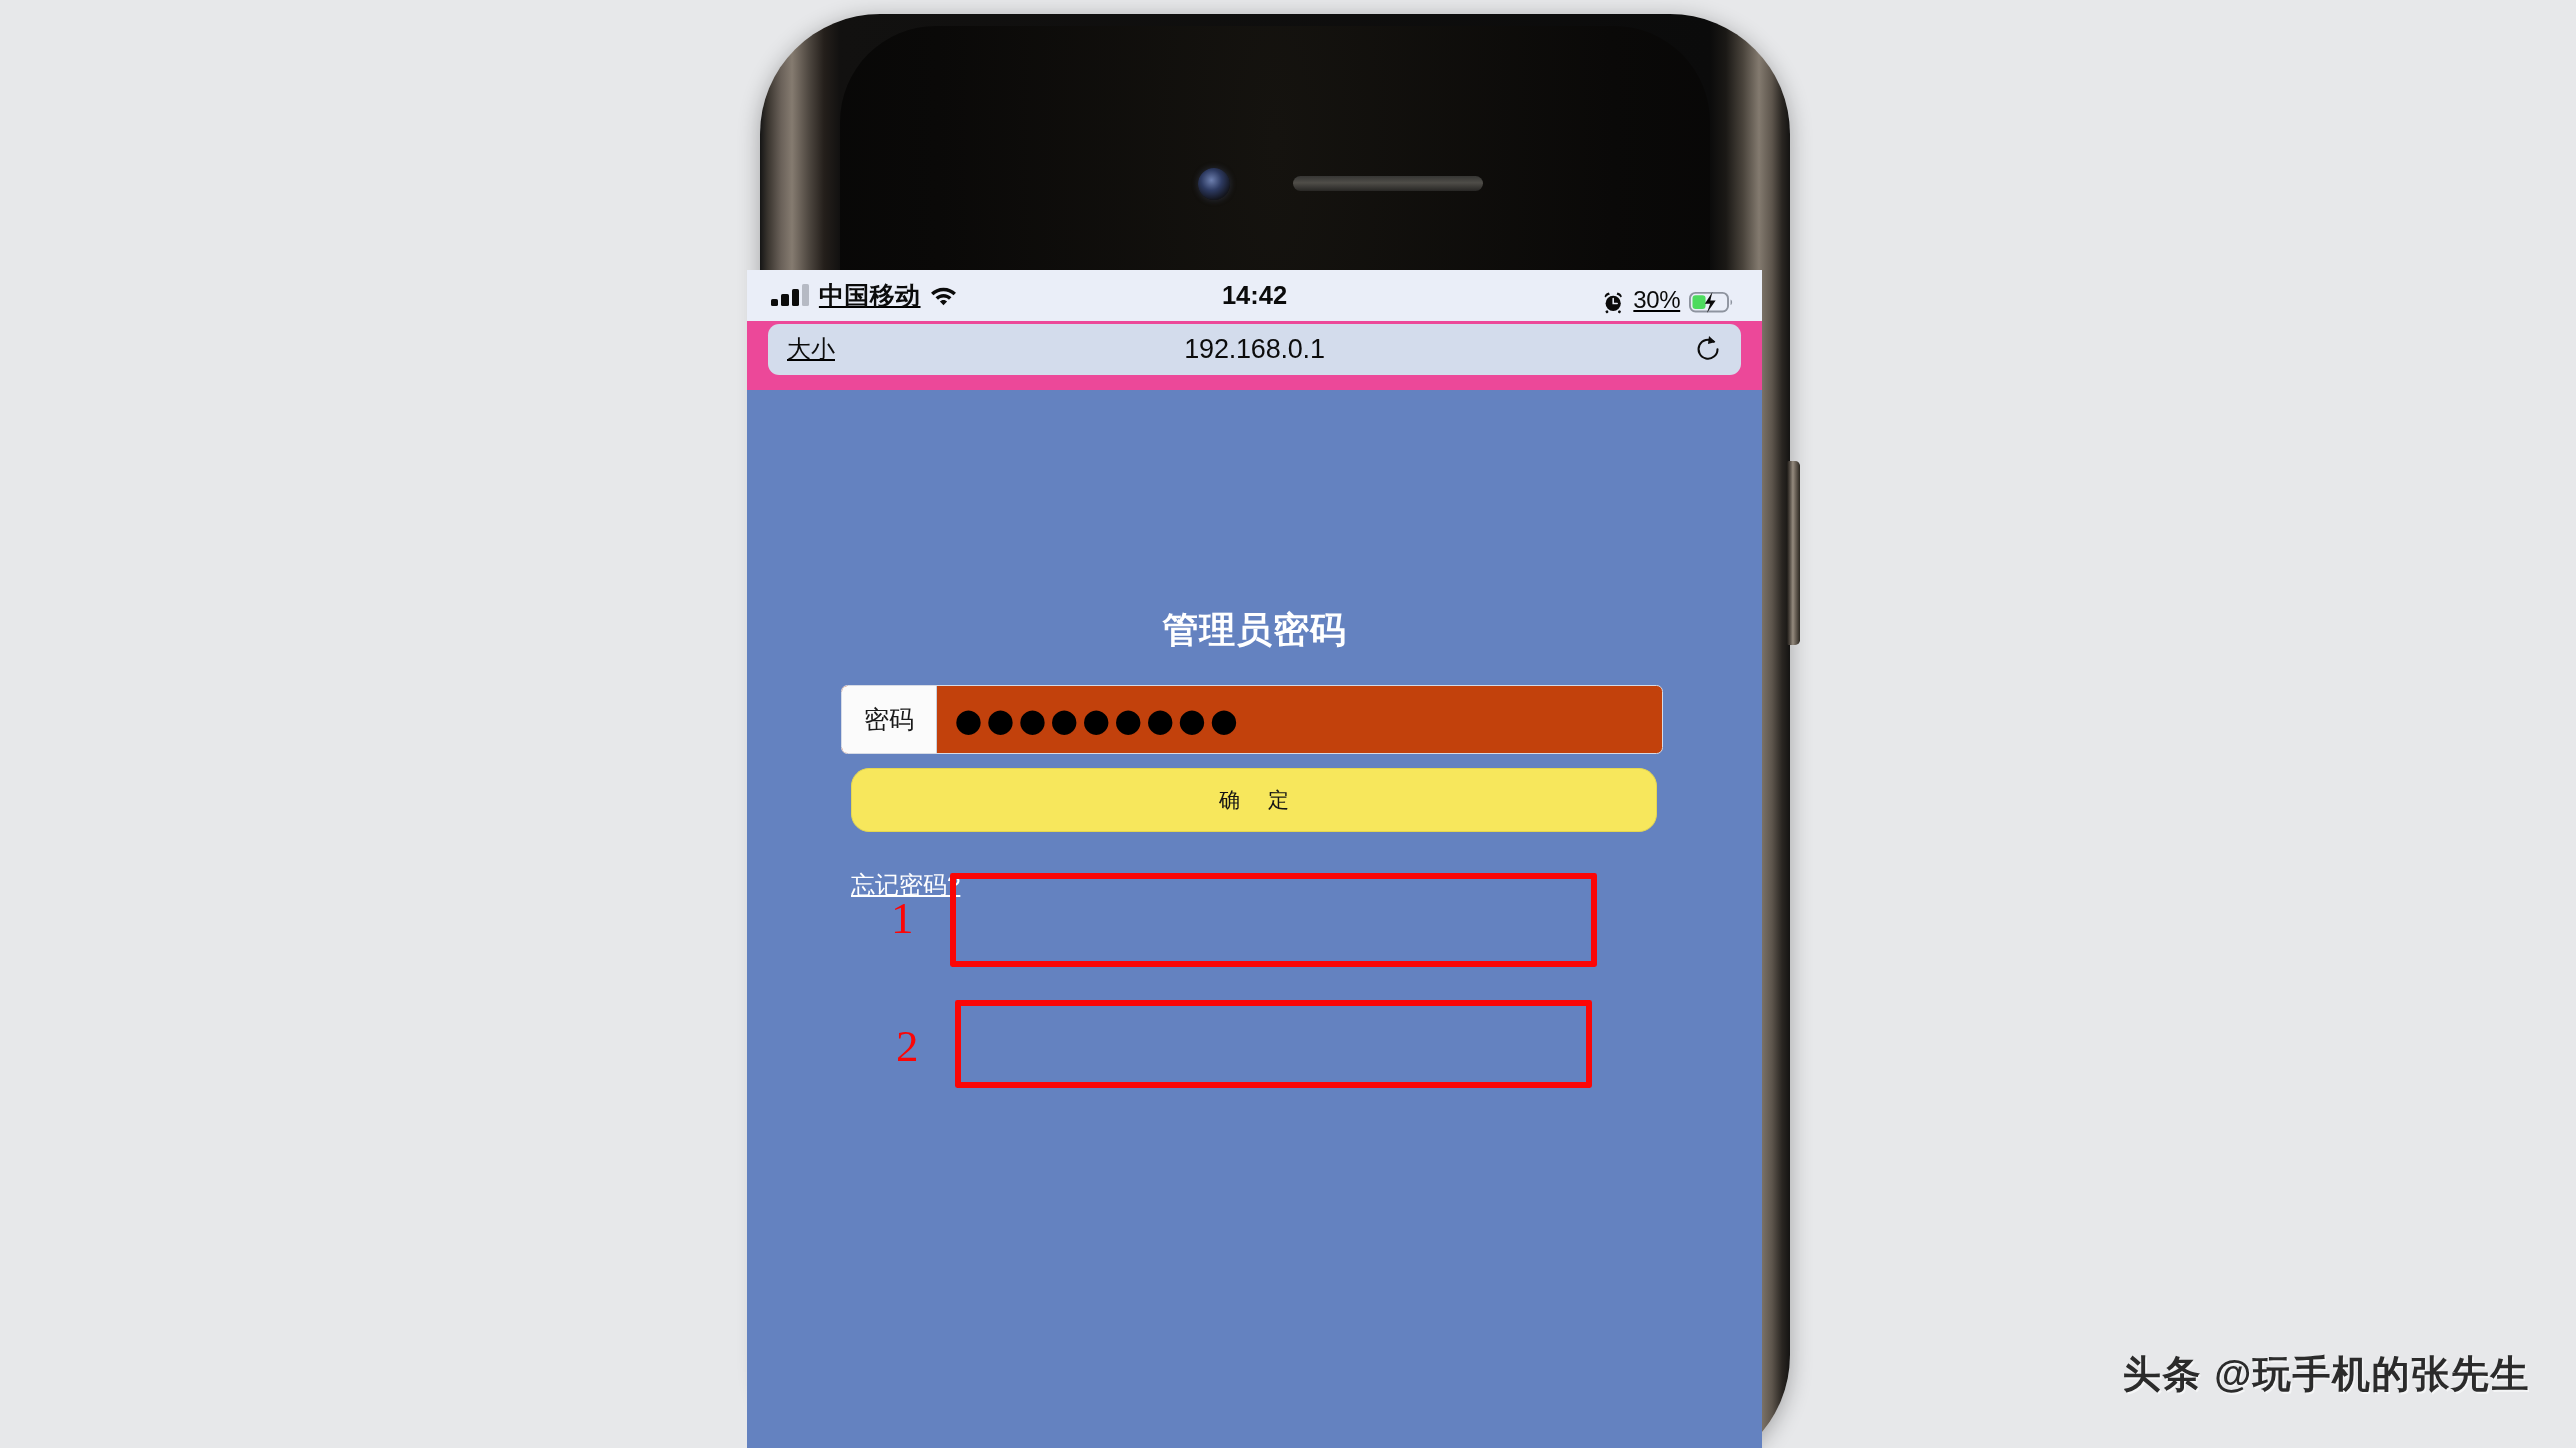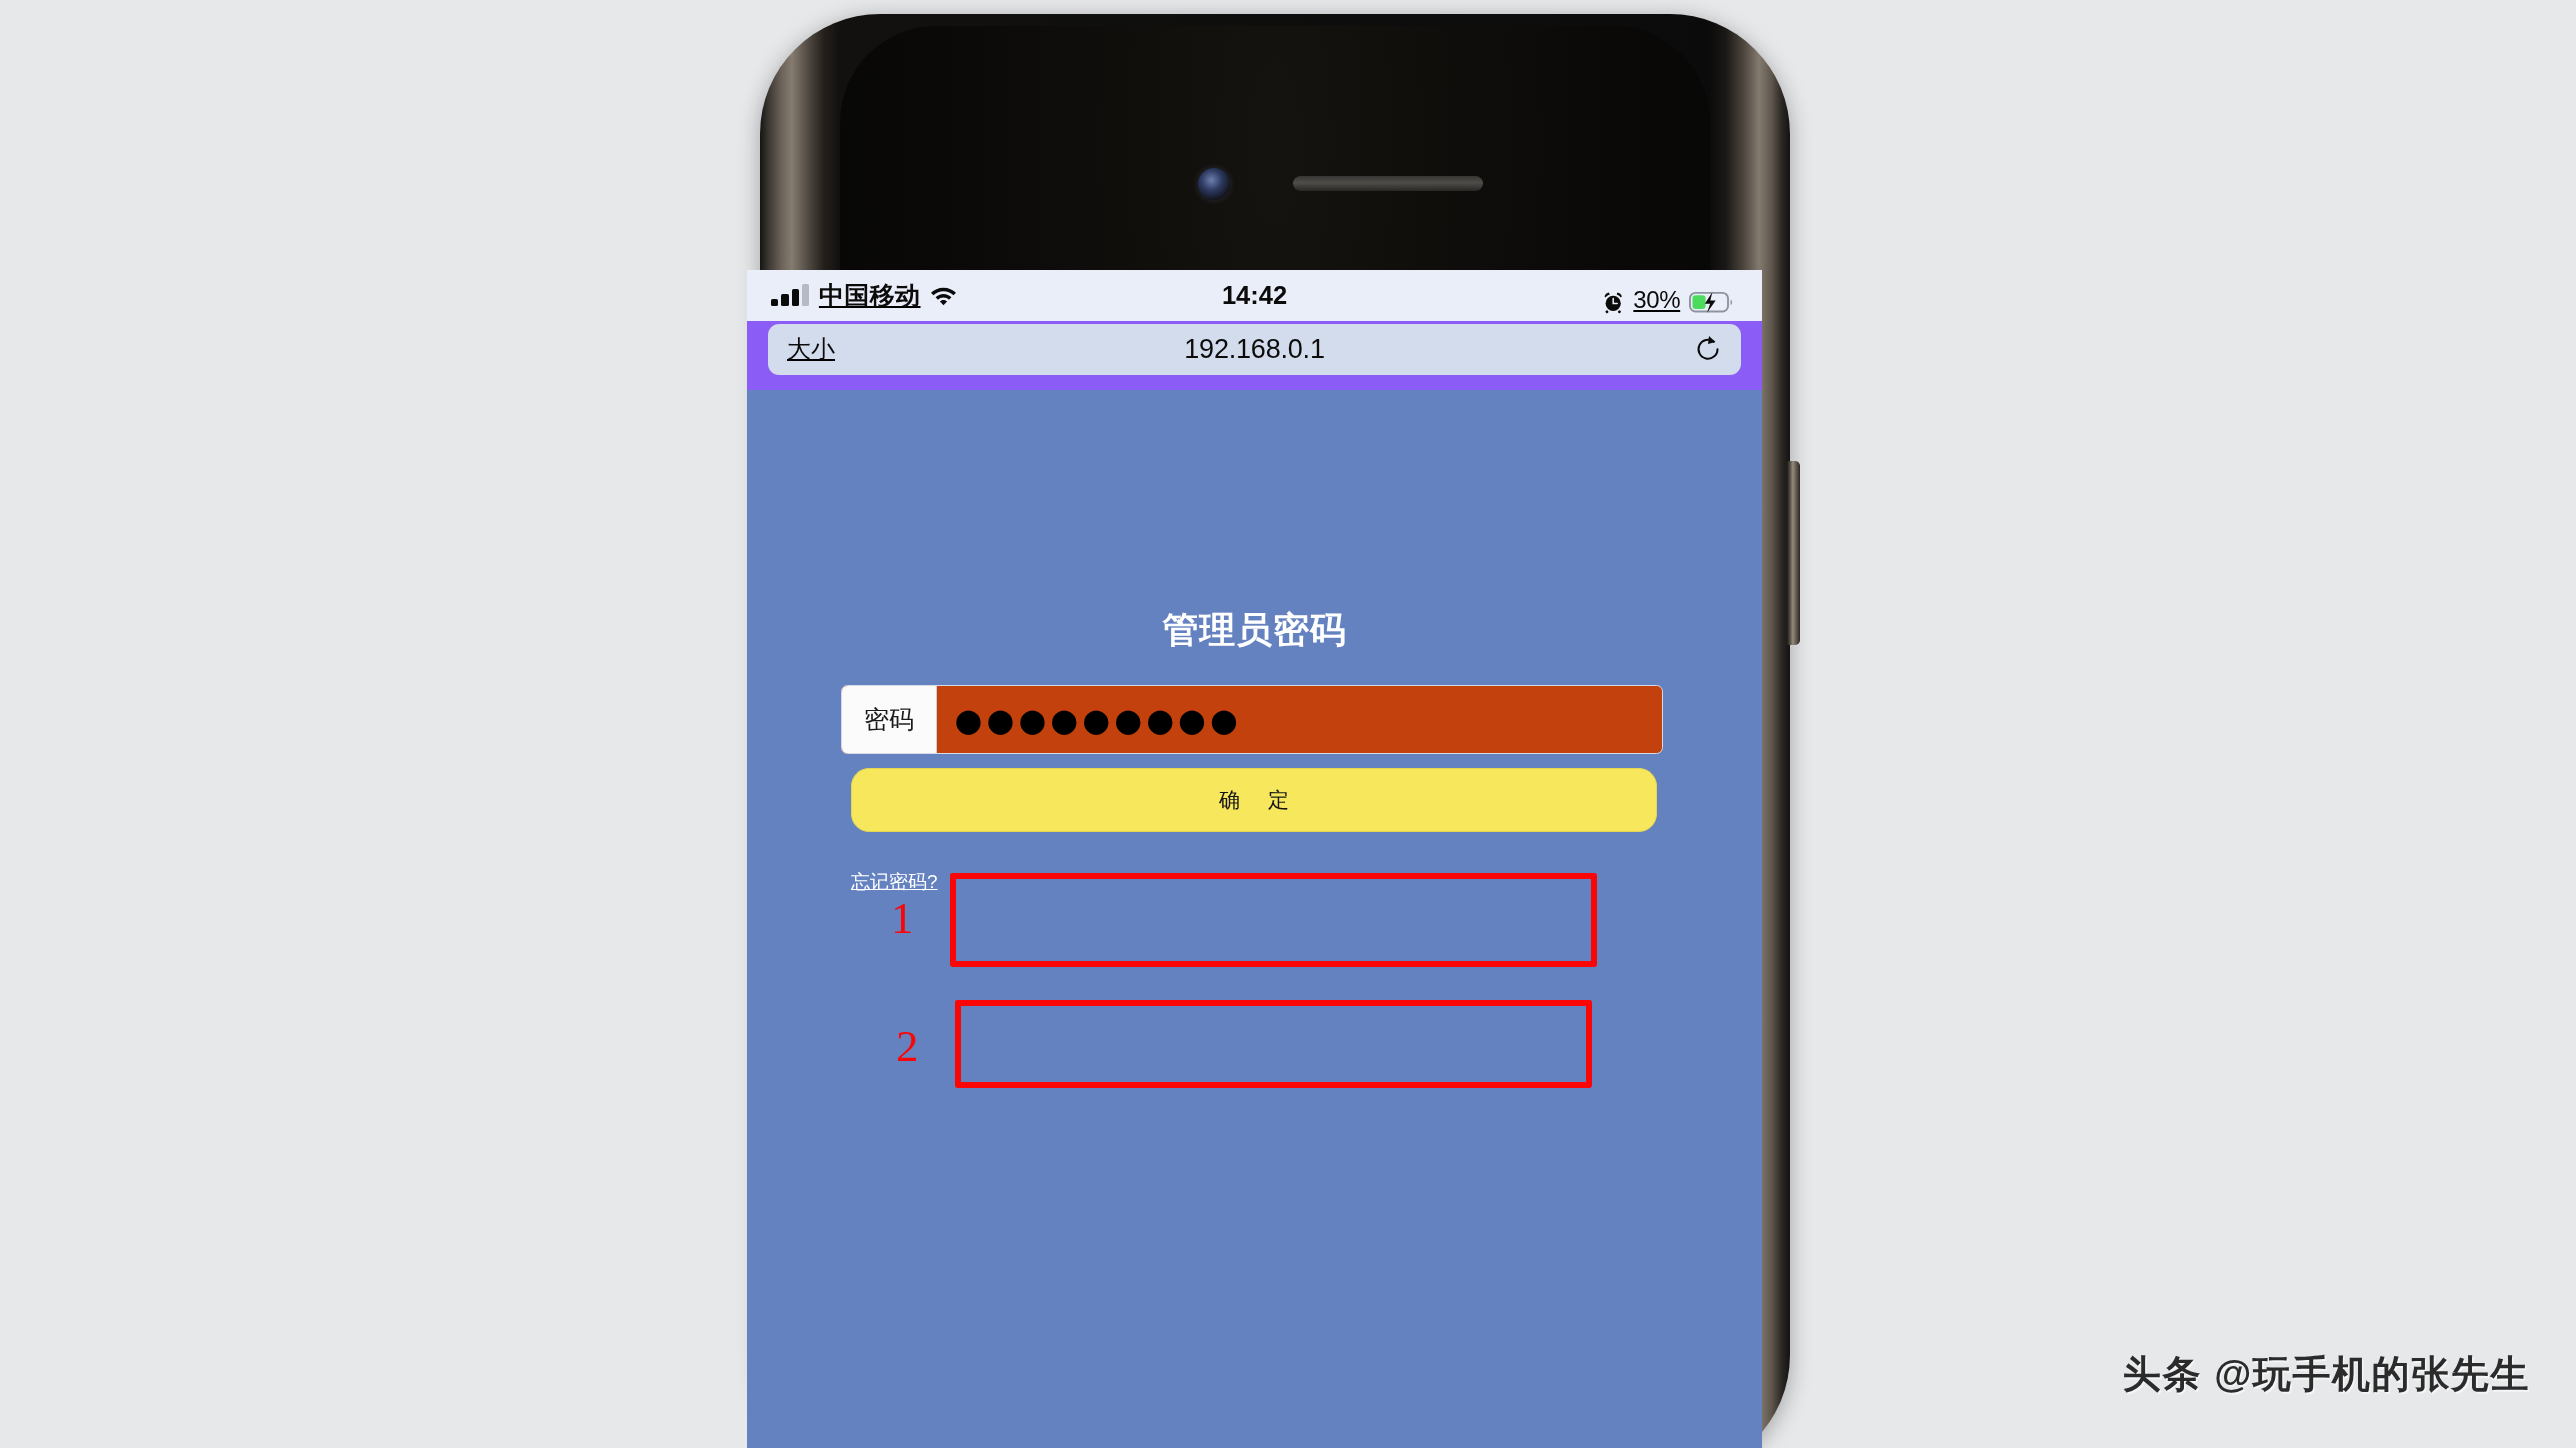--- a/index.html
+++ b/index.html
@@ -140,21 +140,21 @@
     font-size: 24px;
     font-weight: 500;
     color: #0b0b0b;
     letter-spacing: -0.4px;
   }
   #battery-icon { width: 46px; height: 22.4px; display: block; }
 
   
   #browser-bar {
     height: 69px;
-    background: #8b5cf6;
+    background: #ec4899;
     display: flex;
     align-items: center;
     justify-content: flex-start;
     padding: 0 21px 12.8px 21px;
     box-sizing: border-box;
   }
   #url-pill {
     width: 100%;
     height: 51px;
     background: #d3dcec;
@@ -255,21 +255,21 @@
     box-sizing: border-box;
     cursor: pointer;
   }
 
   
   #forgot-password-link {
     position: absolute;
     left: 104px;
     top: 479px;
     color: #ffffff;
-    font-size: 19px;
+    font-size: 24px;
     text-decoration: underline;
     cursor: pointer;
   }
 
   
   .annot-box {
     position: absolute;
     border: 6.4px solid #fb0606;
     border-radius: 2.4px;
     box-sizing: border-box;

